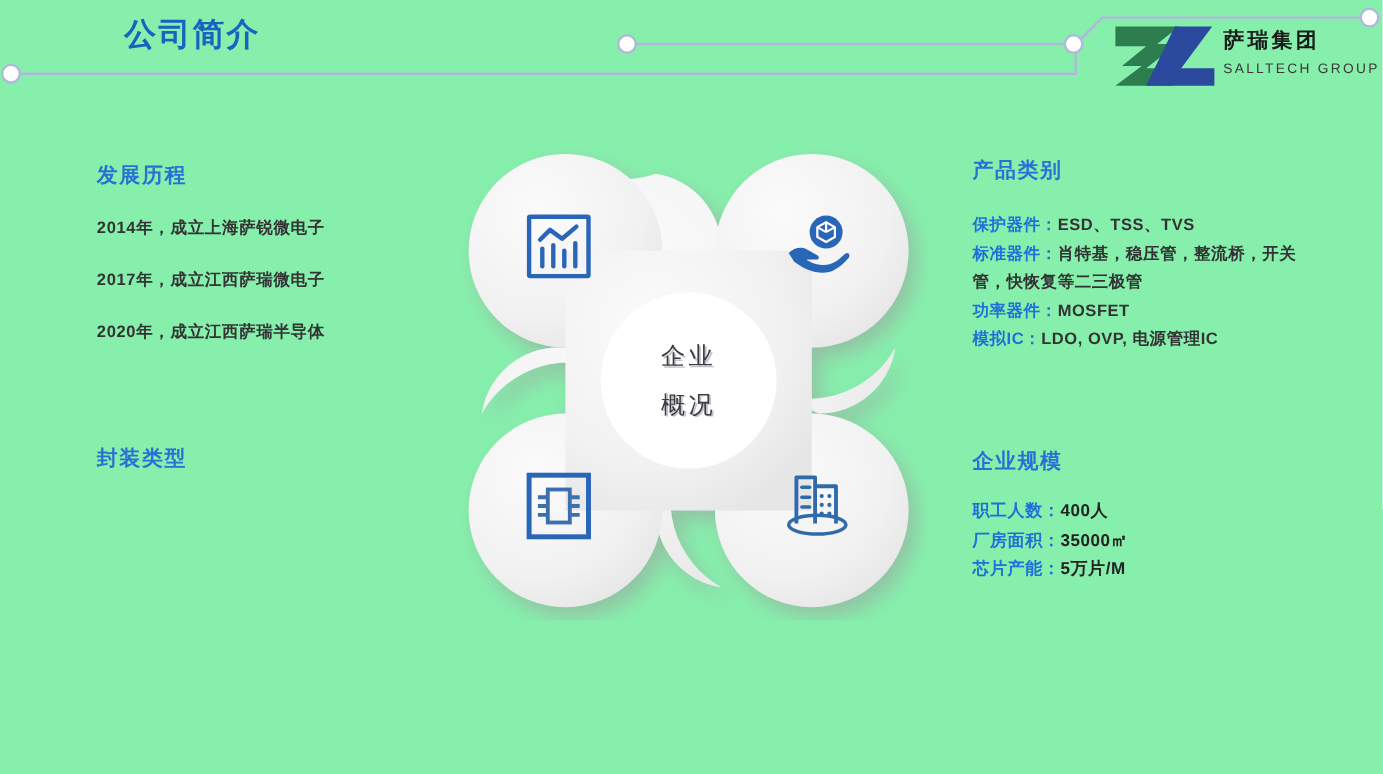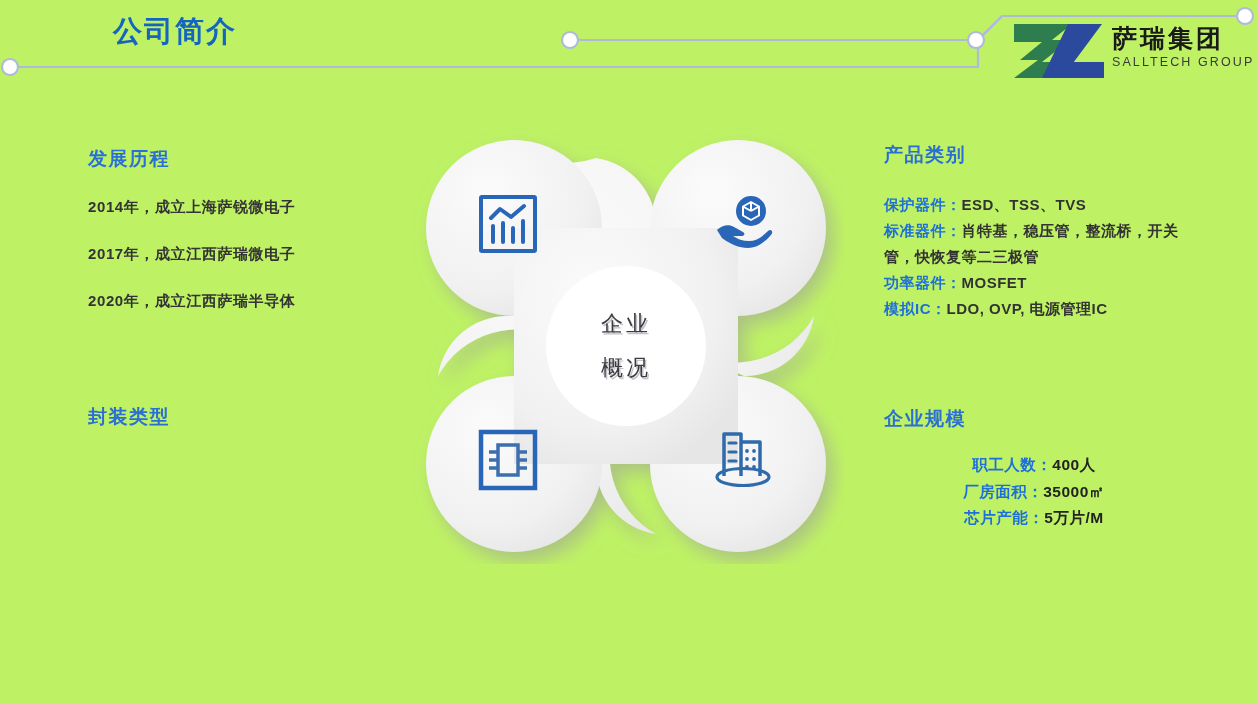--- a/index.html
+++ b/index.html
@@ -7,21 +7,21 @@
     padding: 0;
     background: #ffffff;
   }
   body {
     font-family: "Liberation Sans", "DejaVu Sans", sans-serif;
   }
   #slide {
     position: relative;
     width: 1257px;
     height: 704px;
-    background: #bef264;
+    background: #86efac;
     overflow: hidden;
   }
 
   
   .header-title {
     position: absolute;
     left: 113px;
     top: 12px;
     font-size: 29px;
     font-weight: bold;
@@ -53,21 +53,21 @@
     width: 96px;
     height: 58px;
   }
   .logo-text {
     position: absolute;
     left: 100px;
     top: 0px;
     width: 140px;
   }
   .logo-cn {
-    font-size: 25px;
+    font-size: 19px;
     font-weight: bold;
     color: #1a1a1a;
     letter-spacing: 3px;
     line-height: 32px;
     white-space: nowrap;
   }
   .logo-en {
     font-size: 12.5px;
     color: #3a3a3a;
     letter-spacing: 2.1px;
@@ -113,21 +113,20 @@
     font-size: 15px;
     font-weight: bold;
     letter-spacing: 0.5px;
     color: #333333;
   }
   .prod-label { color: #1e6fd9; }
   .prod-value { color: #333333; }
   .scale-list {
     margin-top: 20px;
     line-height: 26.5px;
-    text-align: center;
   }
   .scale-row {
     font-size: 15.5px;
     font-weight: bold;
     letter-spacing: 0.5px;
     white-space: nowrap;
   }
   .scale-label { color: #1e6fd9; }
   .scale-value { color: #222222; }
 

